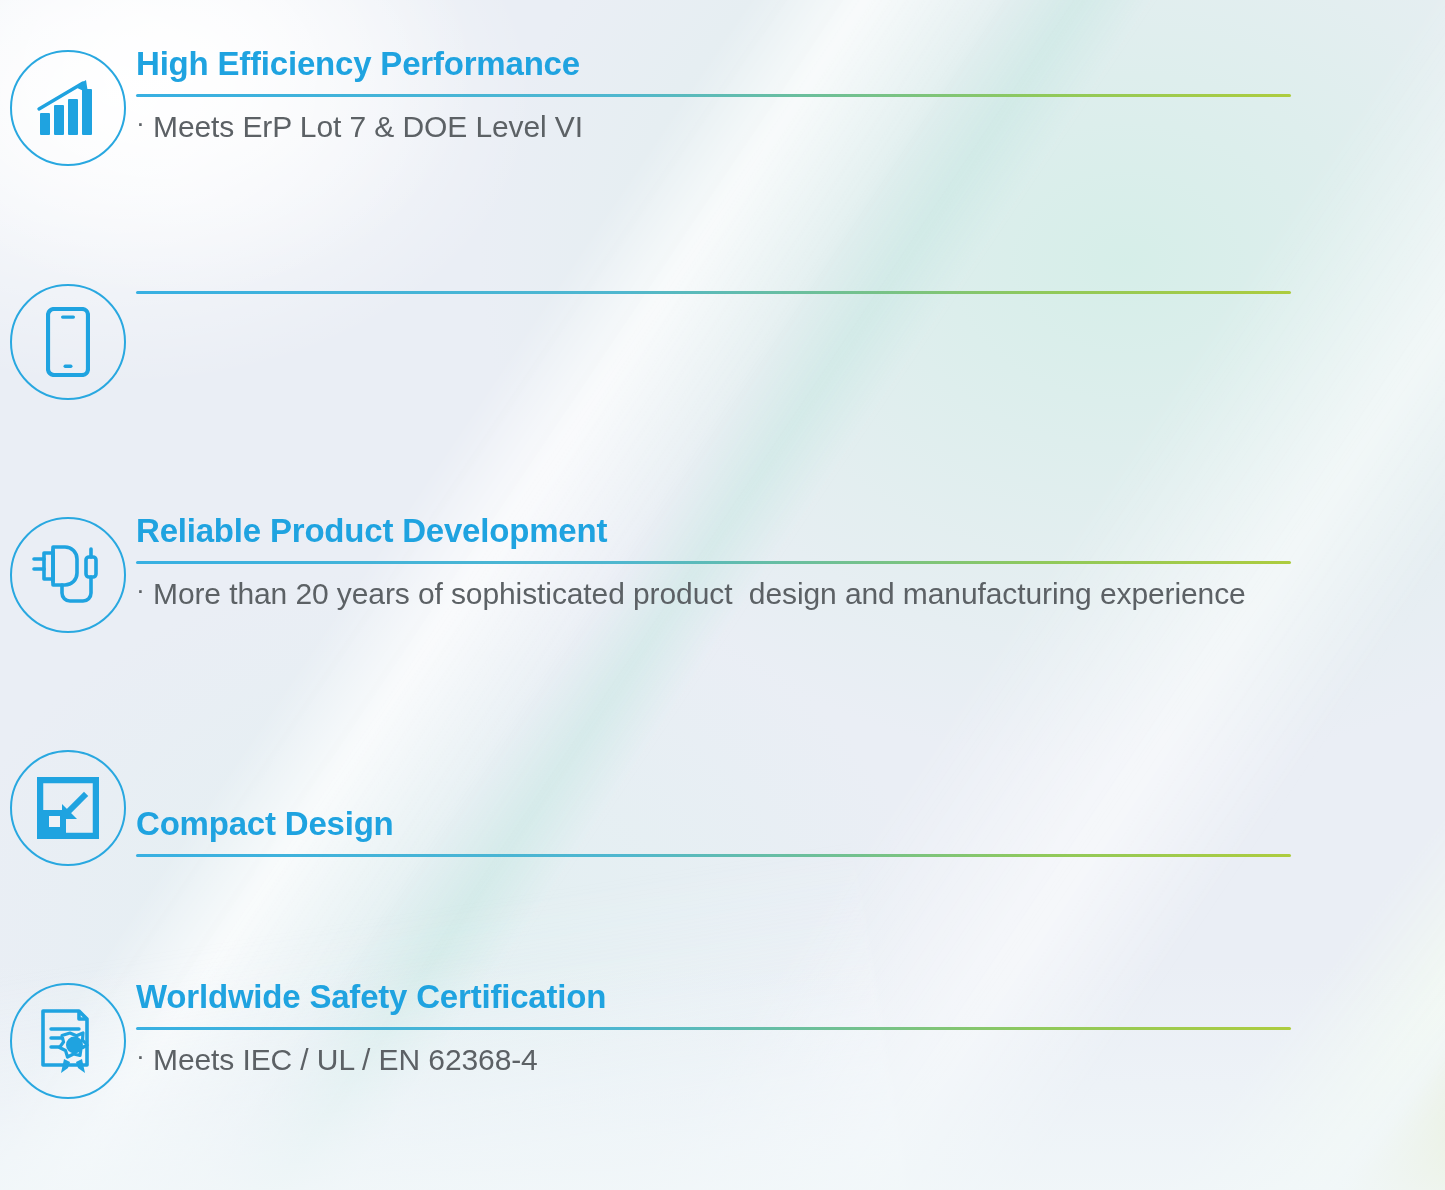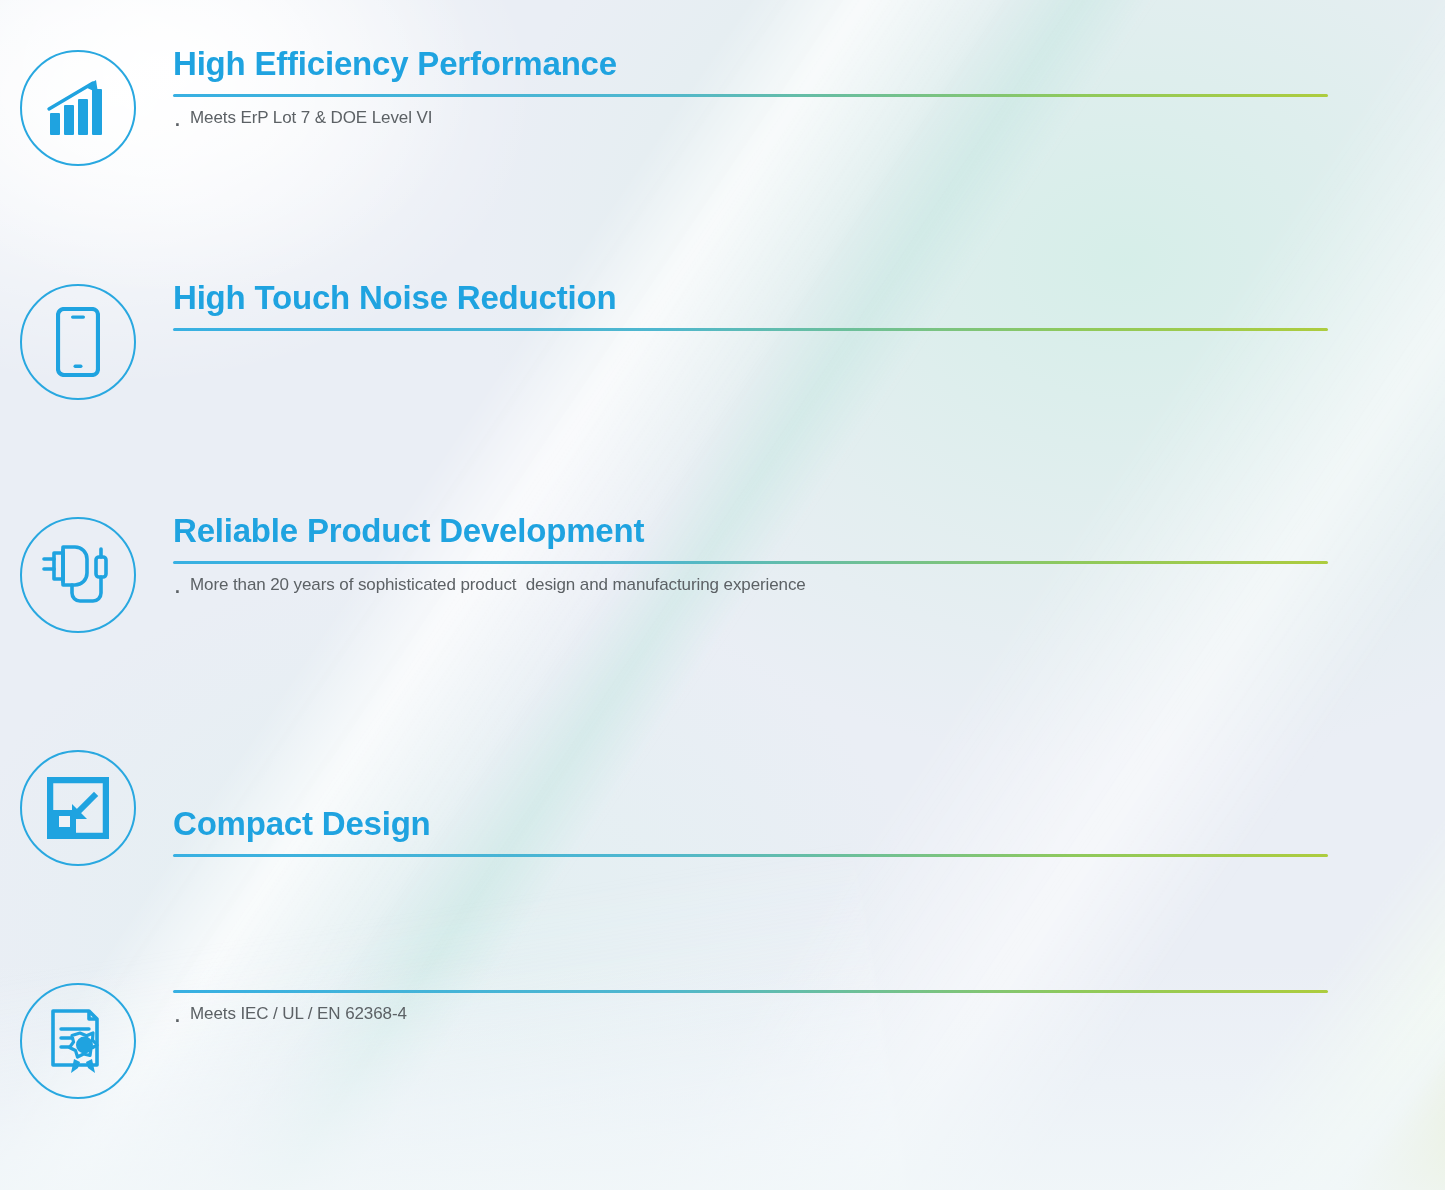--- a/index.html
+++ b/index.html
@@ -96,25 +96,24 @@
   
   #content {
     position: relative;
     z-index: 3;
     width: 1445px;
     height: 1190px;
   }
 
   .feature {
     position: absolute;
-    left: 10px;
+    left: 0;
     width: 1163px;
     display: flex;
     align-items: flex-start;
-    gap: 27px;
   }
 
   .icon-wrap {
     width: 136px;
     min-width: 136px;
     display: flex;
     justify-content: center;
     padding-top: 4px;
   }
   .icon-circle {
@@ -149,21 +148,21 @@
     margin-bottom: 9px;
     background: linear-gradient(to right, #38b0e2 0%, #4fb7cf 42%, #8fc95c 78%, #adcc3e 100%);
     border-radius: 2px;
   }
   .bullets {
     margin: 0;
     padding: 0;
     list-style: none;
   }
   .bullet {
-    font-size: 17px;
+    font-size: 30px;
     color: #5c6165;
     line-height: 1.37;
     letter-spacing: -0.1px;
     position: relative;
     padding-left: 17px;
     white-space: pre-wrap;
   }
   .bullet::before {
     content: "\00B7";
     position: absolute;
@@ -229,21 +228,20 @@
       <div class="icon-wrap">
         <div class="icon-circle">
           <svg width="44" height="70" viewBox="0 0 44 70">
             <rect x="2" y="2" width="40" height="66" rx="6" ry="6" fill="none" stroke="#1fa3e0" stroke-width="4.2"></rect>
             <rect x="15" y="8.5" width="14" height="3.2" rx="1.6" fill="#1fa3e0"></rect>
             <rect x="17.5" y="57.5" width="9" height="3.4" rx="1.7" fill="#1fa3e0"></rect>
           </svg>
         </div>
       </div>
       <div class="feature-body">
-        <h2 class="feature-title">High Touch Noise Reduction</h2>
         <div class="rule"></div>
       </div>
     </section>
 
     <section class="feature" id="feature-2">
       <div class="icon-wrap">
         <div class="icon-circle">
           <svg width="74" height="68" viewBox="0 0 74 68">
             <g fill="none" stroke="#1fa3e0" stroke-width="3.6" stroke-linecap="round" stroke-linejoin="round">
 
@@ -309,20 +307,21 @@
               <path d="M29 52 L26 66 L33 61 L35 55 Z"></path>
               <path d="M47 52 L50 66 L43 61 L41 55 Z"></path>
             </g>
 
             <path d="M38 26 L44.5 28.8 L51 26 L50.5 33 L55 38 L49 41.5 L48 48.5 L41.5 47 L35.5 50 L33.5 43.5 L27.5 40.5 L31.5 35 L30 28.5 Z" fill="#eef2f7" stroke="#1fa3e0" stroke-width="3.2" stroke-linejoin="round" transform="translate(-3,0)"></path>
             <circle cx="39.5" cy="38" r="8.5" fill="#1fa3e0"></circle>
           </svg>
         </div>
       </div>
       <div class="feature-body">
+        <h2 class="feature-title">Worldwide Safety Certification</h2>
         <div class="rule"></div>
         <ul class="bullets">
           <li class="bullet">Meets IEC / UL / EN 62368-4</li>
         </ul>
       </div>
     </section>
 
   </div>
 </div>
 

